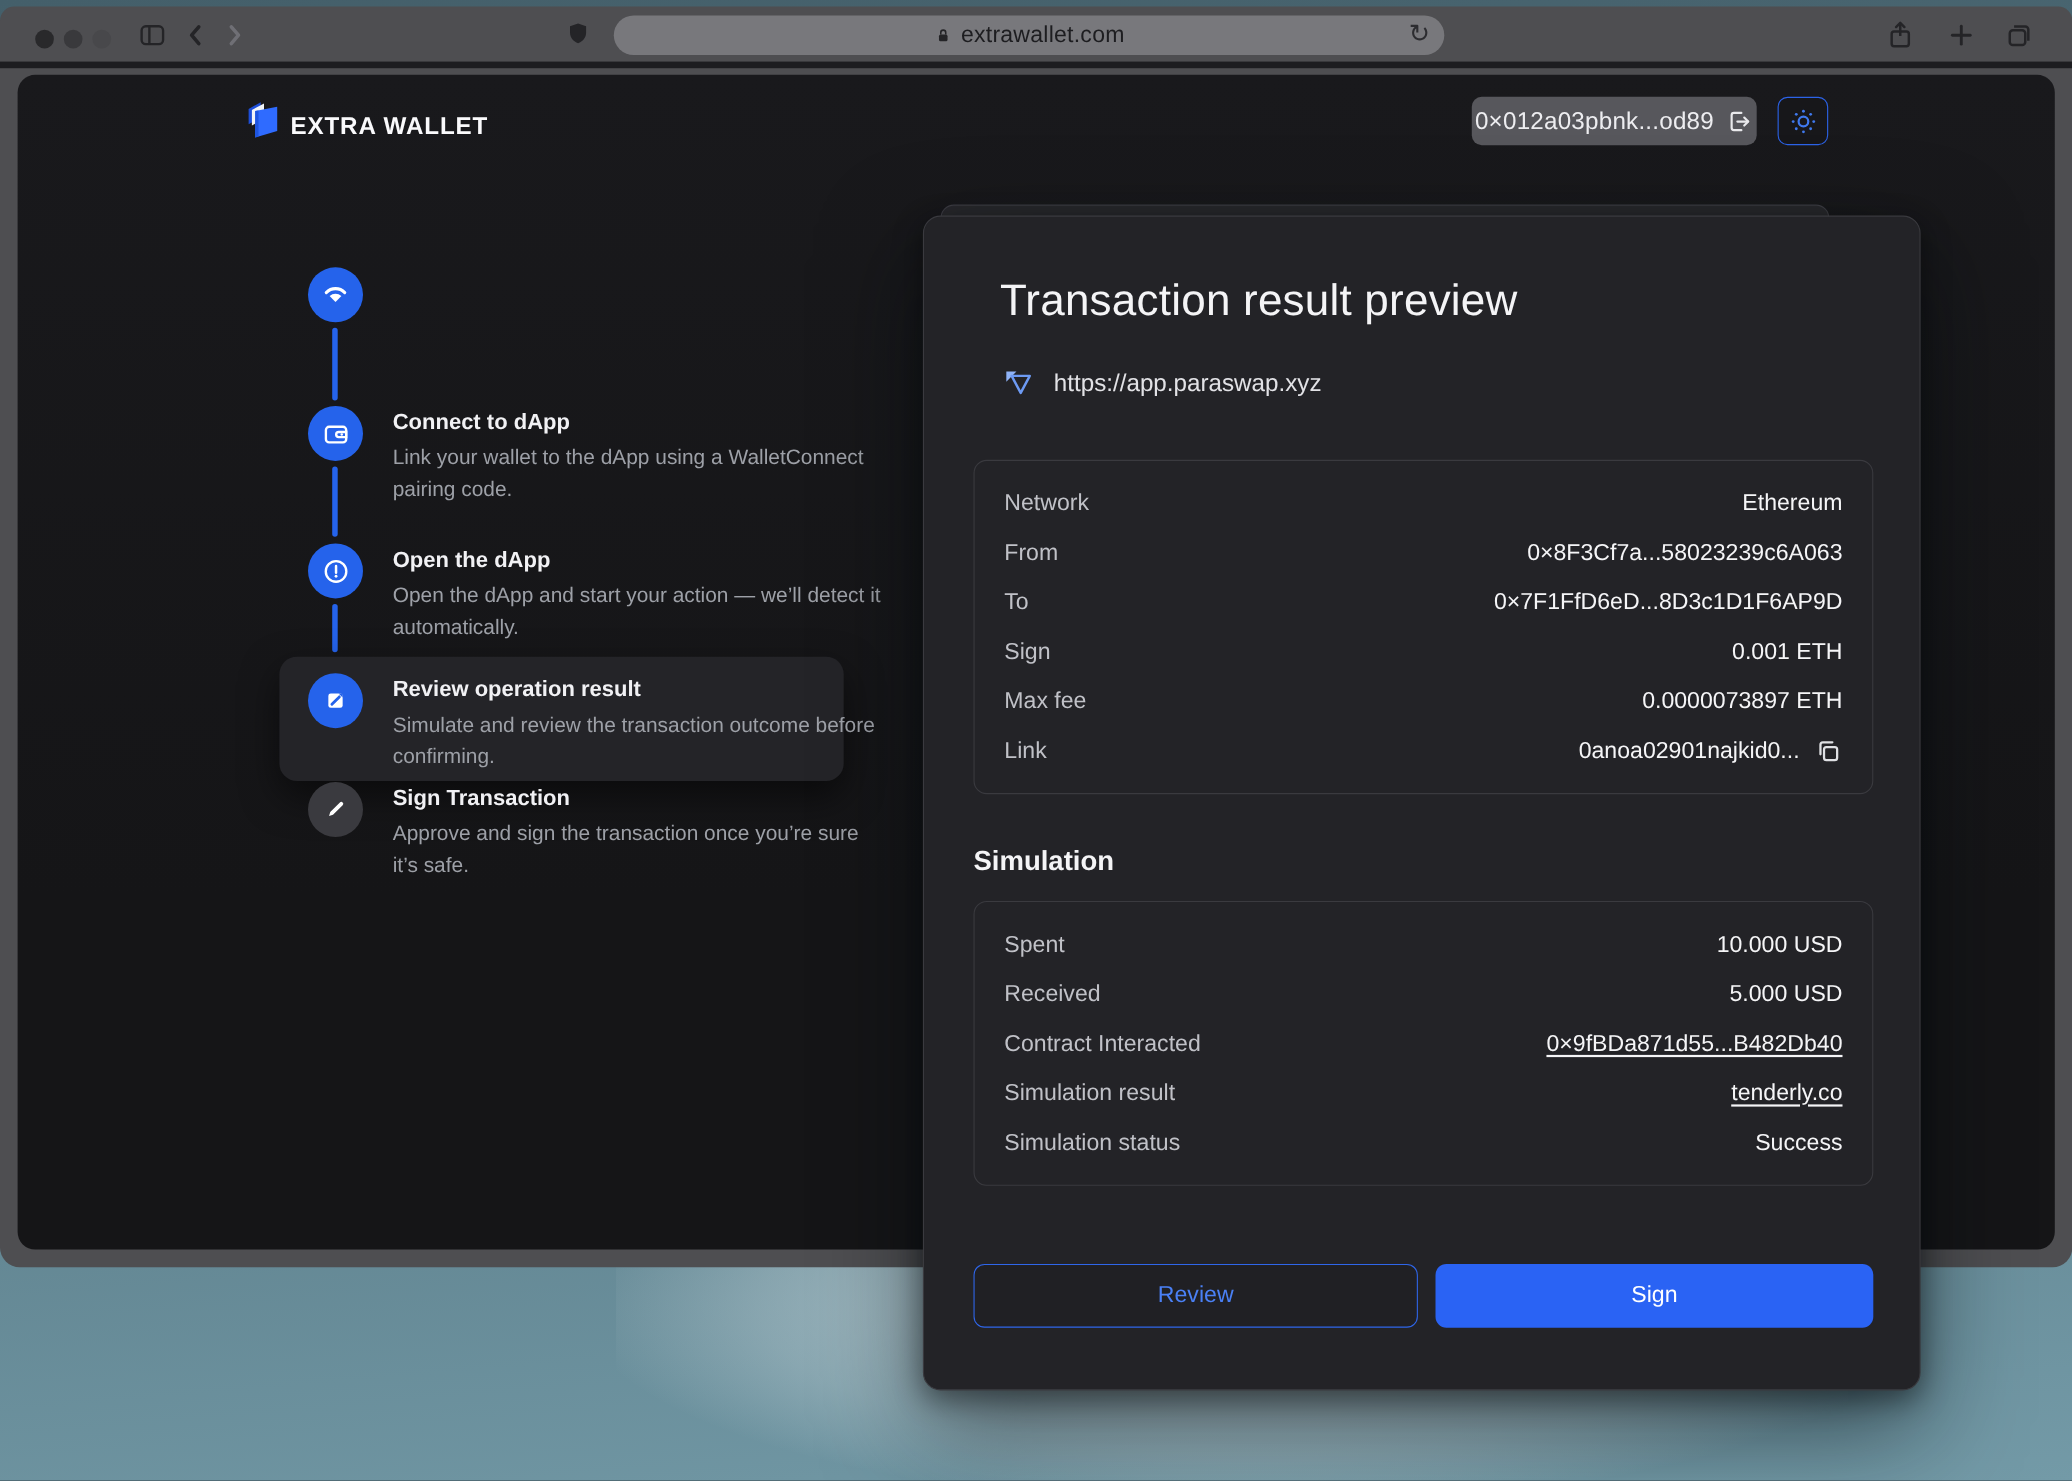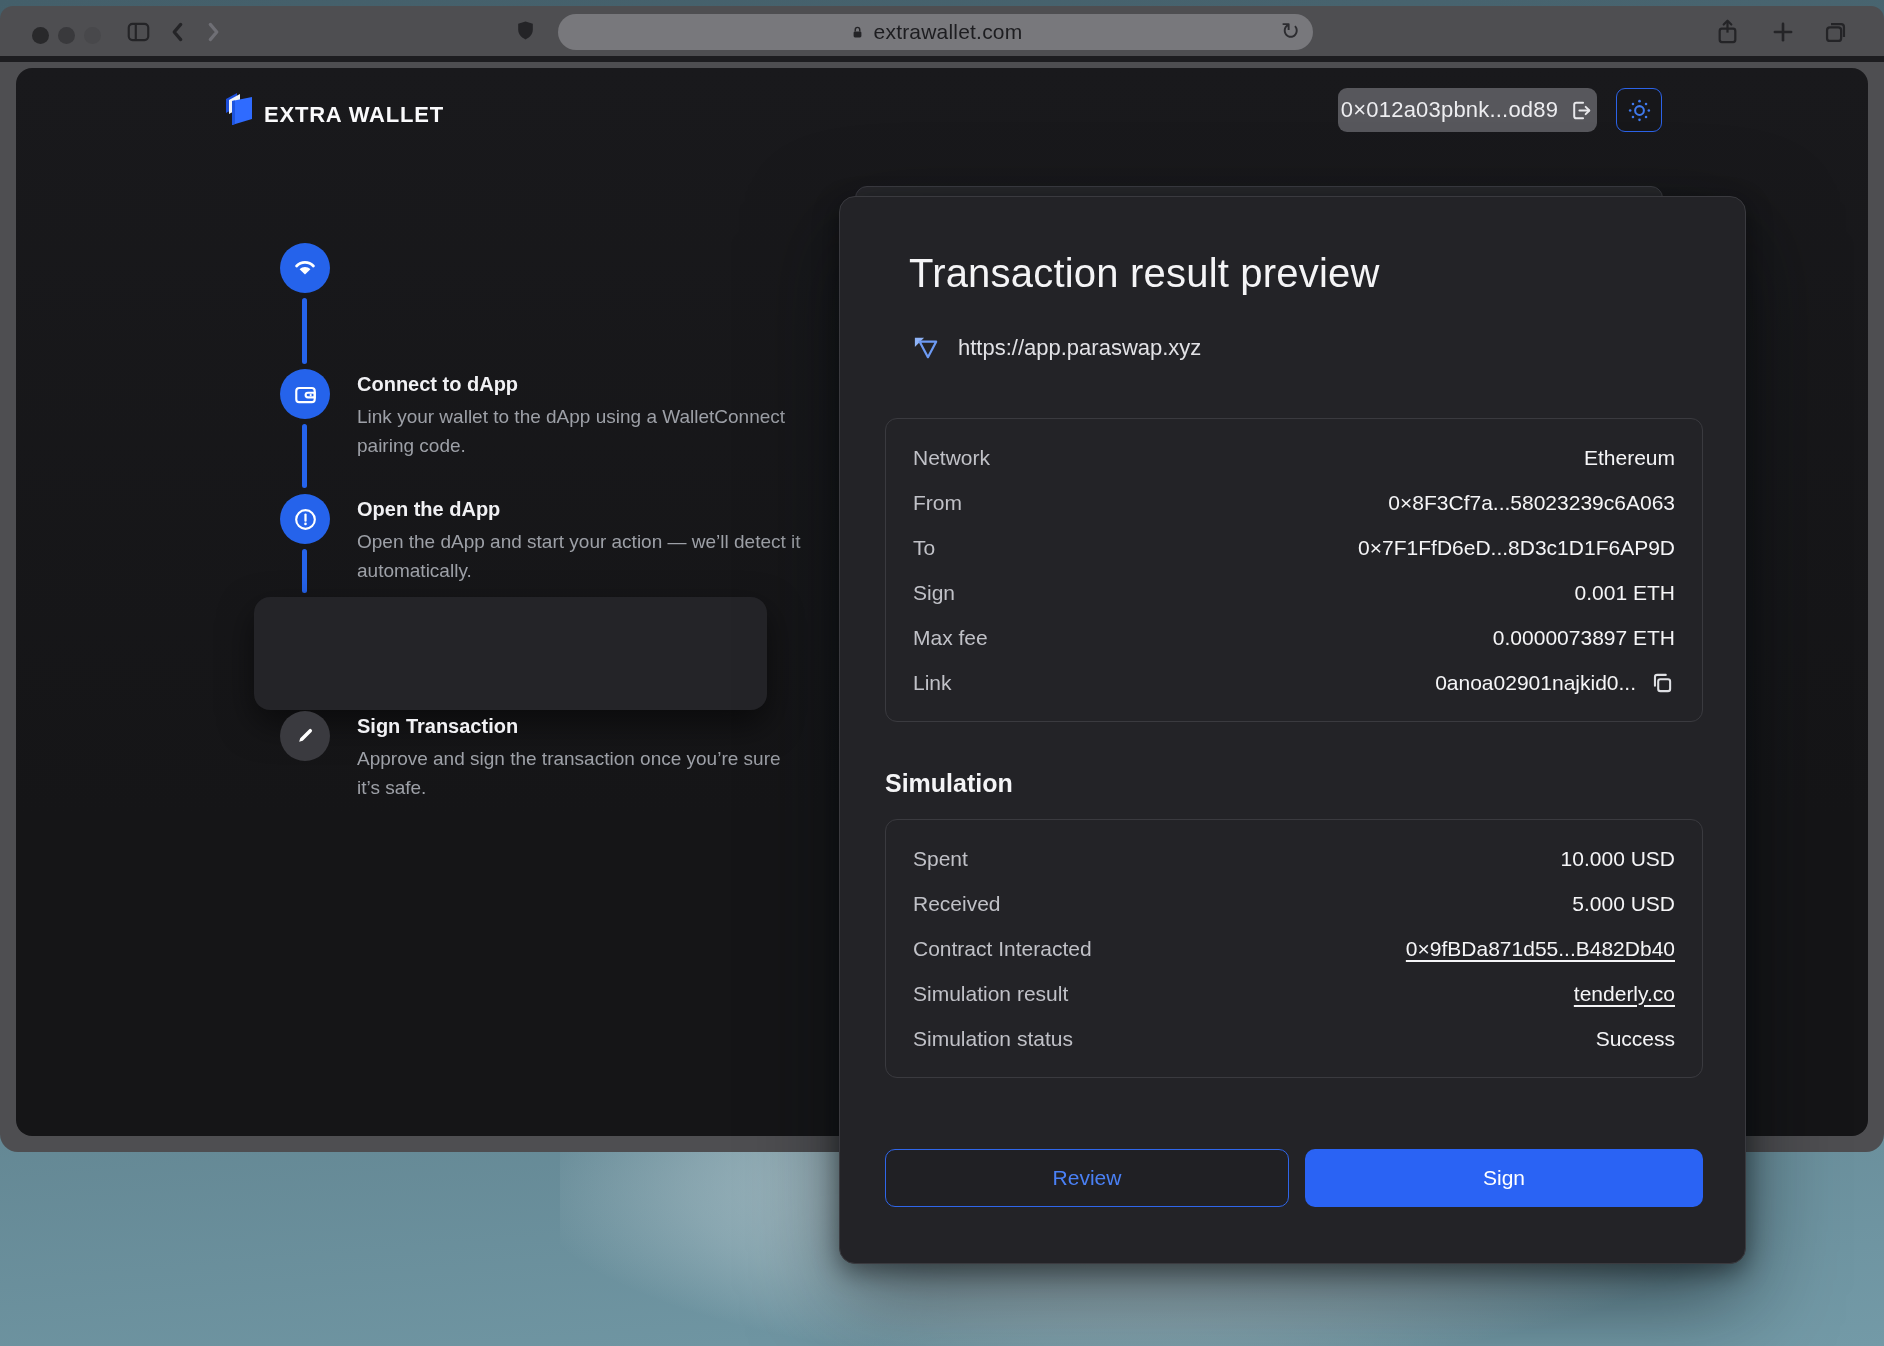--- a/index.html
+++ b/index.html
@@ -206,20 +206,33 @@
             <line x1="12" y1="7.6" x2="12" y2="13" stroke="#fff" stroke-width="2" stroke-linecap="round"></line>
             <circle cx="12" cy="15.9" r="1.15" fill="#fff"></circle>
           </svg>
         </div>
         <div>
           <div class="step-title">Open the dApp</div>
           <div class="step-desc">Open the dApp and start your action — we’ll detect it automatically.</div>
         </div>
       </div>
 
+      <div class="step" style="top:544px">
+        <div class="step-circle">
+          <svg width="26" height="26" viewBox="0 0 24 24">
+            <rect x="6" y="6" width="12" height="12" rx="2" fill="#fff"></rect>
+            <polygon points="14.6,6 18,6 18,9.4" fill="#2563eb"></polygon>
+            <line x1="9" y1="15" x2="15.2" y2="8.8" stroke="#2563eb" stroke-width="2.4" stroke-linecap="round"></line>
+          </svg>
+        </div>
+        <div>
+          <div class="step-title">Review operation result</div>
+          <div class="step-desc">Simulate and review the transaction outcome before confirming.</div>
+        </div>
+      </div>
 
       <div class="step pending" style="top:643px">
         <div class="step-circle">
           <svg width="26" height="26" viewBox="0 0 24 24">
             <path d="M6.6 17.4l1-3.3 8.1-8.1a1.6 1.6 0 0 1 2.3 0l0 0a1.6 1.6 0 0 1 0 2.3l-8.1 8.1z" fill="#fff"></path>
           </svg>
         </div>
         <div>
           <div class="step-title">Sign Transaction</div>
           <div class="step-desc">Approve and sign the transaction once you’re sure it’s safe.</div>

